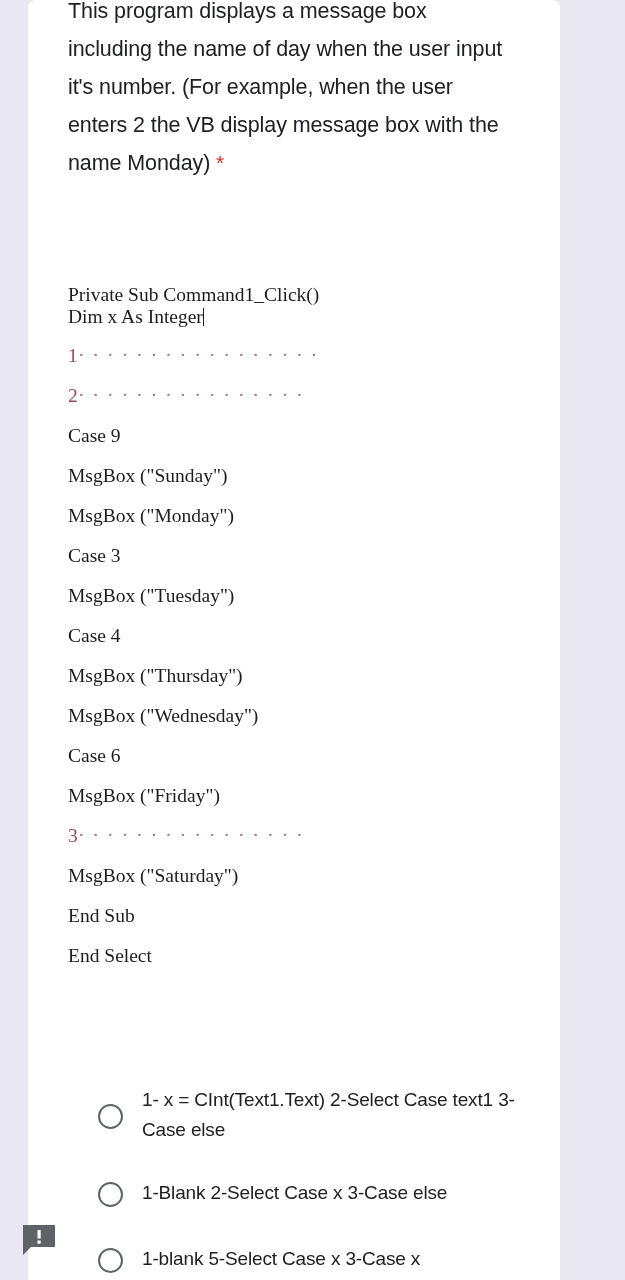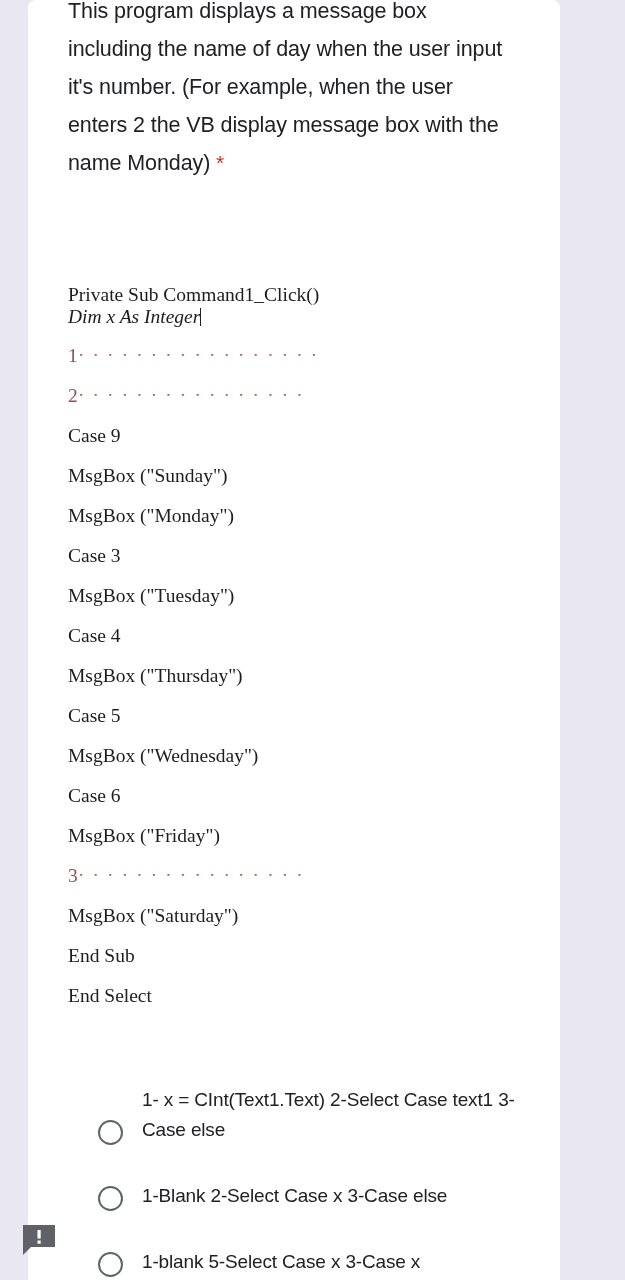--- a/index.html
+++ b/index.html
@@ -63,21 +63,20 @@
     line-height: 40px;
     white-space: pre;
   }
   .code-line.tight {
     height: 22px;
     line-height: 22px;
   }
   .code-line.tight-last {
     height: 30px;
     line-height: 22px;
-    font-style: italic;
   }
   .blank-line {
     color: #9c4b4b;
     height: 40px;
     line-height: 40px;
     display: flex;
     align-items: center;
   }
   .blank-num {
     font-size: 19.5px;
@@ -108,21 +107,21 @@
 
   
   #options {
     position: absolute;
     left: 70px;
     top: 1078px;
     width: 470px;
   }
   .option-row {
     display: flex;
-    align-items: flex-end;
+    align-items: center;
     margin-bottom: 22px;
     min-height: 44px;
   }
   .radio {
     flex: 0 0 auto;
     width: 25px;
     height: 25px;
     border: 2.4px solid #5f6368;
     border-radius: 50%;
     margin-top: 10px;
@@ -169,21 +168,20 @@
       <span class="blank-dots w2">. . . . . . . . . . . . . . . . . . . . . . . . . . . . . . . . . . . . . . . . . .</span>
     </div>
 
     <div class="code-line">Case 9</div>
     <div class="code-line">MsgBox ("Sunday")</div>
     <div class="code-line">MsgBox ("Monday")</div>
     <div class="code-line">Case 3</div>
     <div class="code-line">MsgBox ("Tuesday")</div>
     <div class="code-line">Case 4</div>
     <div class="code-line">MsgBox ("Thursday")</div>
-    <div class="code-line">Case 5</div>
     <div class="code-line">MsgBox ("Wednesday")</div>
     <div class="code-line">Case 6</div>
     <div class="code-line">MsgBox ("Friday")</div>
 
     <div class="blank-line">
       <span class="blank-num">3</span>
       <span class="blank-dots w3">. . . . . . . . . . . . . . . . . . . . . . . . . . . . . . . . . . . . . . . . . .</span>
     </div>
 
     <div class="code-line">MsgBox ("Saturday")</div>

